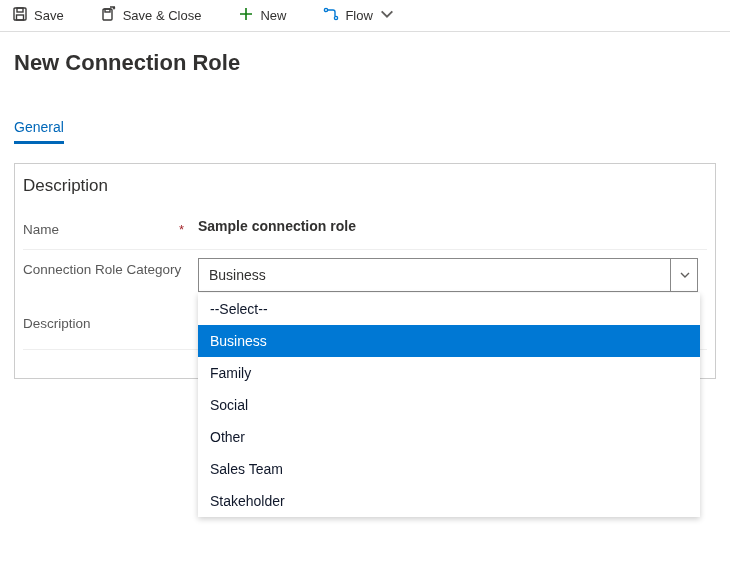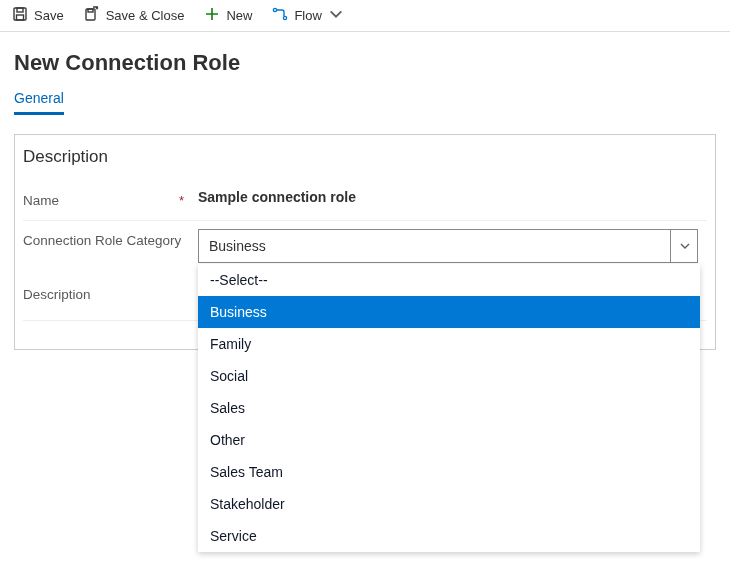--- a/index.html
+++ b/index.html
@@ -1,27 +1,27 @@
 <!DOCTYPE html>
 <html><head>
 <meta charset="utf-8">
 <style>
   * { box-sizing: border-box; margin: 0; padding: 0; font-family: "Segoe UI", Arial, sans-serif; }
   body { width: 730px; height: 580px; background: #fff; overflow: hidden; }
   
   
-  .cmdbar { display: flex; align-items: center; padding: 6px 12px; gap: 20px; border-bottom: 1px solid #ddd; }
+  .cmdbar { display: flex; align-items: center; padding: 6px 12px; gap: 37px; border-bottom: 1px solid #ddd; }
   .cmd { display: flex; align-items: center; gap: 6px; font-size: 13px; color: #323130; cursor: pointer; }
   .cmd svg { width: 16px; height: 16px; }
   
   
   .page-title { font-size: 22px; font-weight: 600; color: #323130; padding: 18px 14px 8px; }
   
   
-  .tabs { display:flex; padding: 0 14px; border-bottom: 1px solid transparent; }
+  .tabs { display:flex; padding: 0 14px; border-bottom: 1px solid transparent; margin-top: 29px; }
   .tab { font-size: 14px; color: #323130; padding: 6px 0 6px; cursor: pointer; }
   .tab.active { color: #0067b8; border-bottom: 3px solid #0067b8; font-weight:400; }
   
   
   .section { margin: 18px 14px 0; border: 1px solid #ccc; padding: 12px 8px 28px; position: relative; }
   .section-title { font-size: 17px; color: #323130; margin-bottom: 14px; }
   
   .form-row { display:flex; align-items: flex-start; border-bottom: 1px solid #eee; padding: 8px 0 12px; }
   .form-row:last-of-type { border-bottom: 1px solid #eee; }
   .form-label-col { width: 175px; font-size: 13.5px; color: #595959; padding-top:4px; display:flex; }
@@ -118,25 +118,23 @@
           <svg viewBox="0 0 12 12" stroke="#605e5c" stroke-width="1.4" fill="none">
               <path d="M2 4 l4 4 l4 -4"></path>
             </svg>
         </span>
 
         <div class="dropdown">
           <div class="opt">--Select--</div>
           <div class="opt highlight">Business</div>
           <div class="opt">Family</div>
           <div class="opt">Social</div>
-          <div class="opt">Sales</div>
           <div class="opt">Other</div>
           <div class="opt">Sales Team</div>
           <div class="opt">Stakeholder</div>
-          <div class="opt">Service</div>
         </div>
       </div>
     </div>
   </div>
 
   <div class="form-row desc-row">
     <div class="form-label-col">
       <span>Description</span>
     </div>
     <div class="form-value-col">---</div>

